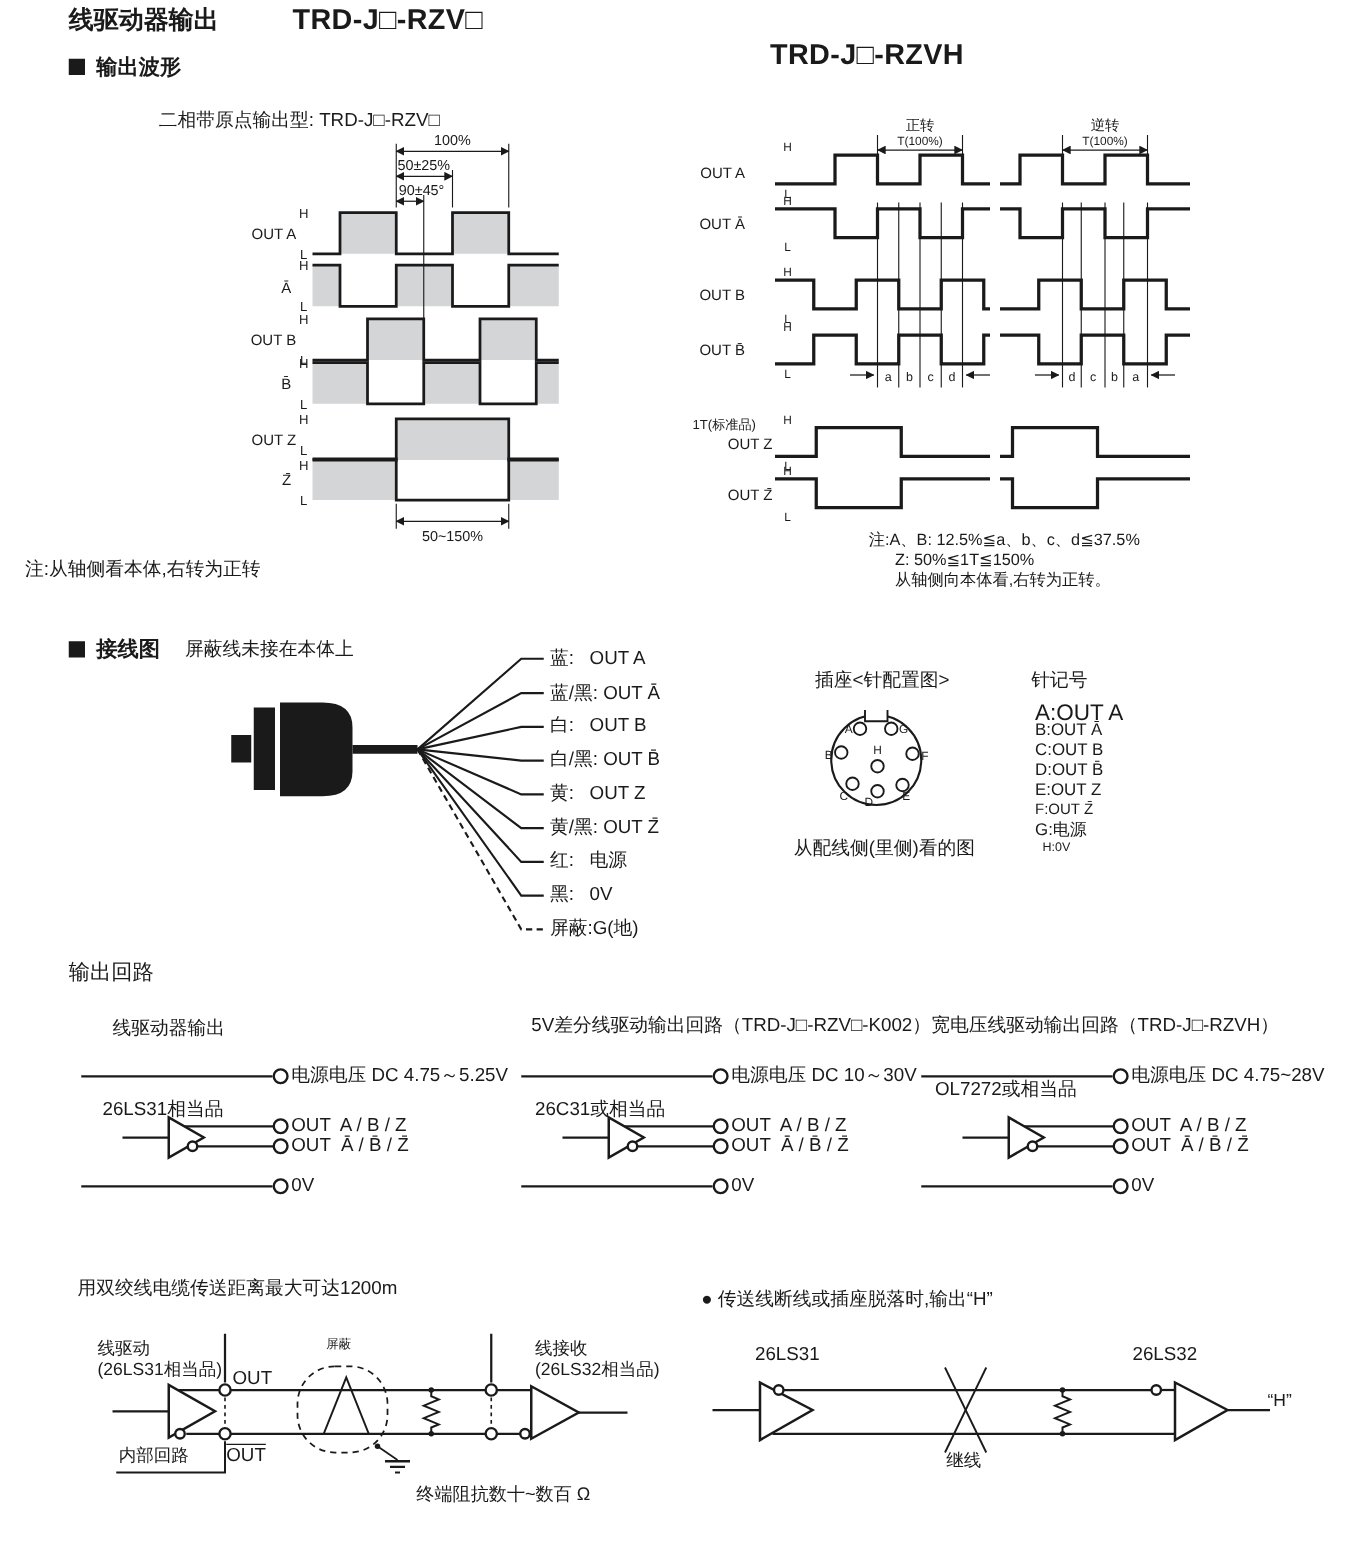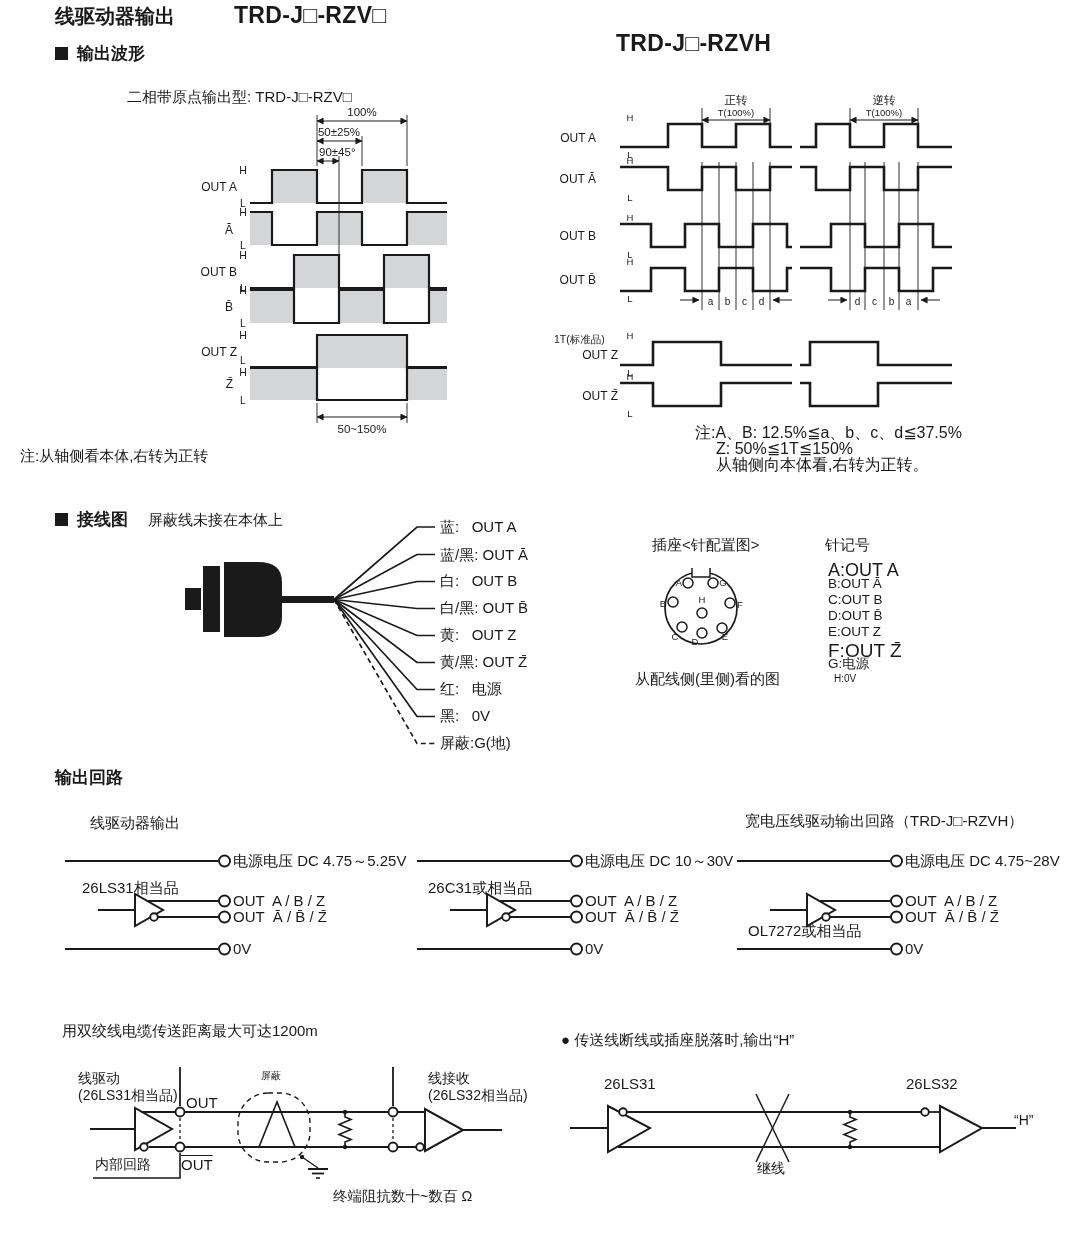--- a/index.html
+++ b/index.html
@@ -1,25 +1,25 @@
 <!DOCTYPE html>
 <html><head>
 <meta charset="utf-8">
 <style>
   html,body{margin:0;padding:0;background:#fff}
   .page{position:relative;width:1091px;height:1235px;background:#fff;overflow:hidden;
         font-family:"Liberation Sans","DejaVu Sans",sans-serif;color:#1a1a1a}
   .lbl{position:absolute;white-space:pre;font-size:15px;line-height:1.18;color:#1a1a1a}
-  .b{font-weight:bold}
+  .b{font-weight:normal}
   .h1{font-size:20px;font-weight:bold}
   .model{font-size:23px;font-weight:bold;letter-spacing:.3px}
   .sec{position:absolute;display:flex;align-items:center;gap:9px;font-weight:bold;font-size:17px}
   .sqmark{width:13px;height:13px;background:#1a1a1a;flex:0 0 auto}
   .ovl{text-decoration:overline}
-  .small{font-size:16px}
+  .small{font-size:13px}
   svg{position:absolute;overflow:visible}
   svg text{font-family:"Liberation Sans","DejaVu Sans",sans-serif;fill:#1a1a1a}
   .wv{fill:none;stroke:#1a1a1a;stroke-width:2.2}
   .wv2{fill:none;stroke:#1a1a1a;stroke-width:2.6}
   .fillg{fill:#d3d5d7;stroke:none}
   .thin{stroke:#1a1a1a;stroke-width:0.9;fill:none}
   .dim{stroke:#1a1a1a;stroke-width:1;fill:none}
   .cw{stroke:#1a1a1a;stroke-width:1.8;fill:none}
   .tri{fill:#fff;stroke:#1a1a1a;stroke-width:2}
   .term{fill:#fff;stroke:#1a1a1a;stroke-width:1.9}
@@ -261,27 +261,28 @@
     </g>
   </svg>
   <div class="lbl" style="left:635px;top:670px">从配线侧(里侧)看的图</div>
 
   <div class="lbl" style="left:825px;top:536px">针记号</div>
   <div class="lbl" style="left:828px;top:560px;font-size:18px">A:OUT A</div>
   <div class="lbl" style="left:828px;top:576px;font-size:13.5px">B:OUT Ā</div>
   <div class="lbl" style="left:828px;top:592px;font-size:13.5px">C:OUT B</div>
   <div class="lbl" style="left:828px;top:608px;font-size:13.5px">D:OUT B̄</div>
   <div class="lbl" style="left:828px;top:624px;font-size:13.5px">E:OUT Z</div>
-  <div class="lbl" style="left:828px;top:640px;font-size:19px">F:OUT Z̄</div>
+  <div class="lbl" style="left:828px;top:640px;font-size:12px">F:OUT Z̄</div>
   <div class="lbl" style="left:828px;top:656px;font-size:13.5px">G:电源</div>
   <div class="lbl" style="left:834px;top:673px;font-size:10px">H:0V</div>
 
   <div class="lbl b" style="left:55px;top:768px;font-size:17px">输出回路</div>
 
   <div class="lbl" style="left:90px;top:814px">线驱动器输出</div>
+  <div class="lbl" style="left:425px;top:812px">5V差分线驱动输出回路（TRD-J□-RZV□-K002）</div>
   <div class="lbl" style="left:745px;top:812px">宽电压线驱动输出回路（TRD-J□-RZVH）</div>
 
   <svg style="left:40px;top:845px" width="1051" height="120" viewBox="0 0 1051 120">
 
     <g>
       <line class="cw" x1="25" y1="16" x2="178" y2="16"></line>
       <line class="cw" x1="58" y1="65" x2="95" y2="65"></line>
       <line class="cw" x1="107" y1="56" x2="179" y2="56"></line>
       <line class="cw" x1="110" y1="72" x2="179" y2="72"></line>
       <line class="cw" x1="25" y1="104" x2="178" y2="104"></line>
@@ -317,21 +318,21 @@
       <circle class="term" cx="786" cy="72" r="3.8"></circle>
       <circle class="term" cx="856.5" cy="16" r="5.5"></circle>
       <circle class="term" cx="856.5" cy="56" r="5.5"></circle>
       <circle class="term" cx="856.5" cy="72" r="5.5"></circle>
       <circle class="term" cx="856.5" cy="104" r="5.5"></circle>
     </g>
   </svg>
 
   <div class="lbl" style="left:82px;top:879px">26LS31相当品</div>
   <div class="lbl" style="left:428px;top:879px">26C31或相当品</div>
-  <div class="lbl" style="left:748px;top:922px">OL7272或相当品</div>
+  <div class="lbl" style="left:748px;top:863px">OL7272或相当品</div>
 
   <div class="lbl" style="left:233px;top:852px">电源电压 DC 4.75～5.25V</div>
   <div class="lbl" style="left:233px;top:892px">OUT  A / B / Z</div>
   <div class="lbl" style="left:233px;top:908px">OUT  Ā / B̄ / Z̄</div>
   <div class="lbl" style="left:233px;top:940px">0V</div>
 
   <div class="lbl" style="left:585px;top:852px">电源电压 DC 10～30V</div>
   <div class="lbl" style="left:585px;top:892px">OUT  A / B / Z</div>
   <div class="lbl" style="left:585px;top:908px">OUT  Ā / B̄ / Z̄</div>
   <div class="lbl" style="left:585px;top:940px">0V</div>

